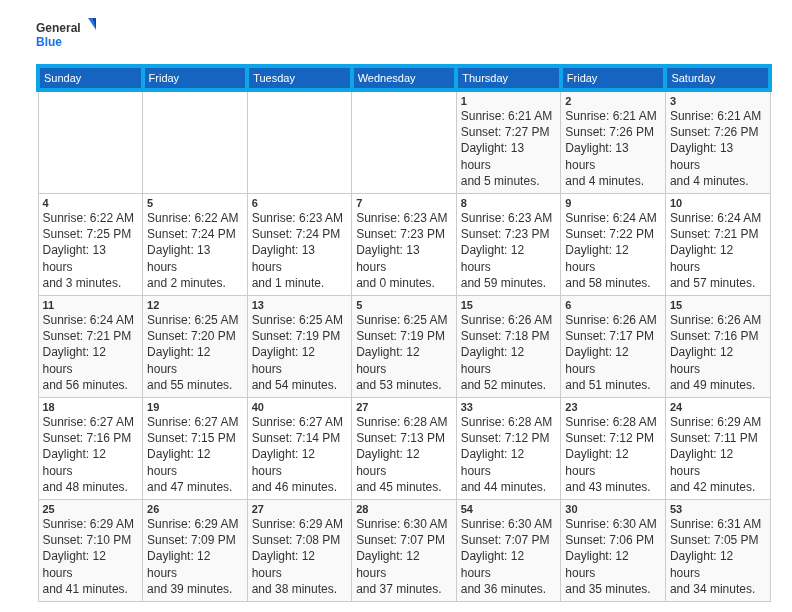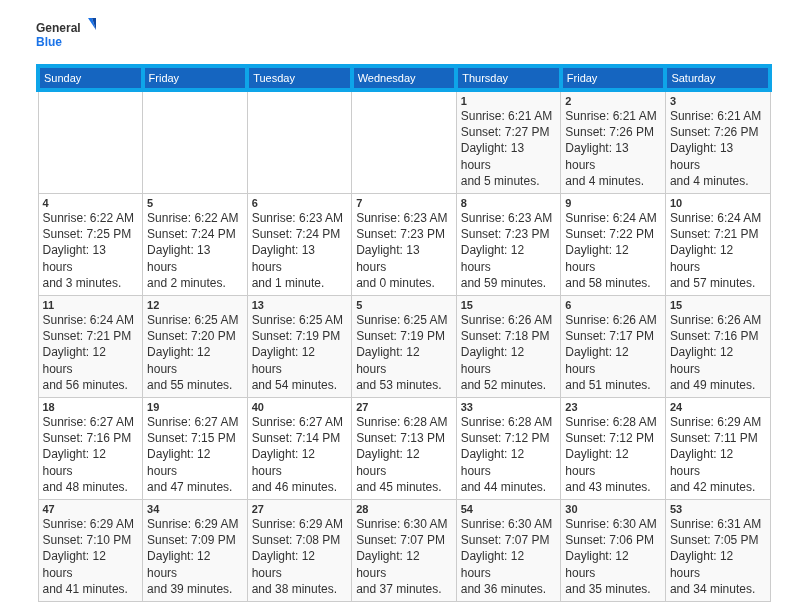--- a/index.html
+++ b/index.html
@@ -218,25 +218,25 @@
             <span class="day-num">23</span>
             <div class="day-info">Sunrise: 6:28 AM<br>Sunset: 7:12 PM<br>Daylight: 12 hours<br>and 43 minutes.</div>
           </td>
           <td>
             <span class="day-num">24</span>
             <div class="day-info">Sunrise: 6:29 AM<br>Sunset: 7:11 PM<br>Daylight: 12 hours<br>and 42 minutes.</div>
           </td>
         </tr>
         <tr>
           <td>
-            <span class="day-num">47</span>
+            <span class="day-num">25</span>
             <div class="day-info">Sunrise: 6:29 AM<br>Sunset: 7:10 PM<br>Daylight: 12 hours<br>and 41 minutes.</div>
           </td>
           <td>
-            <span class="day-num">34</span>
+            <span class="day-num">26</span>
             <div class="day-info">Sunrise: 6:29 AM<br>Sunset: 7:09 PM<br>Daylight: 12 hours<br>and 39 minutes.</div>
           </td>
           <td>
             <span class="day-num">27</span>
             <div class="day-info">Sunrise: 6:29 AM<br>Sunset: 7:08 PM<br>Daylight: 12 hours<br>and 38 minutes.</div>
           </td>
           <td>
             <span class="day-num">28</span>
             <div class="day-info">Sunrise: 6:30 AM<br>Sunset: 7:07 PM<br>Daylight: 12 hours<br>and 37 minutes.</div>
           </td>

